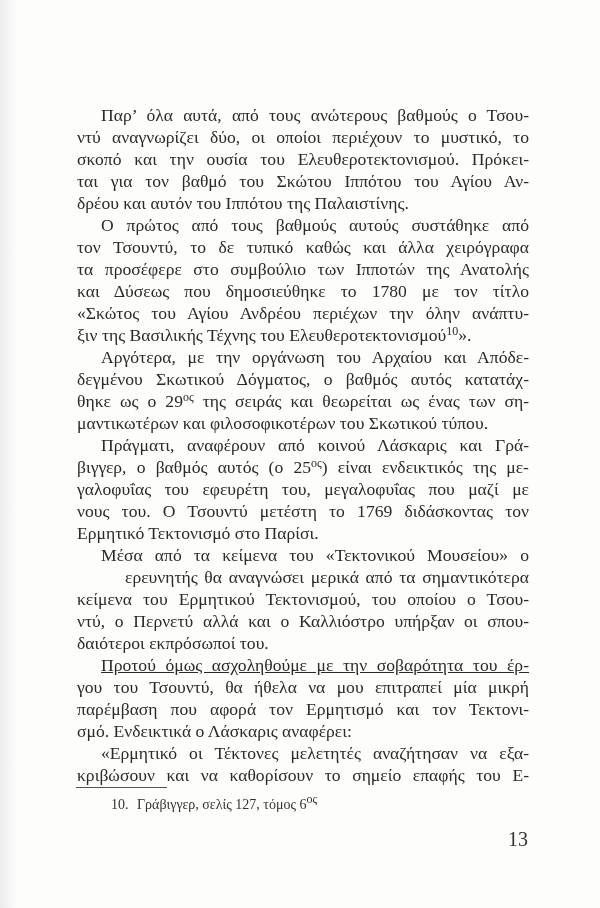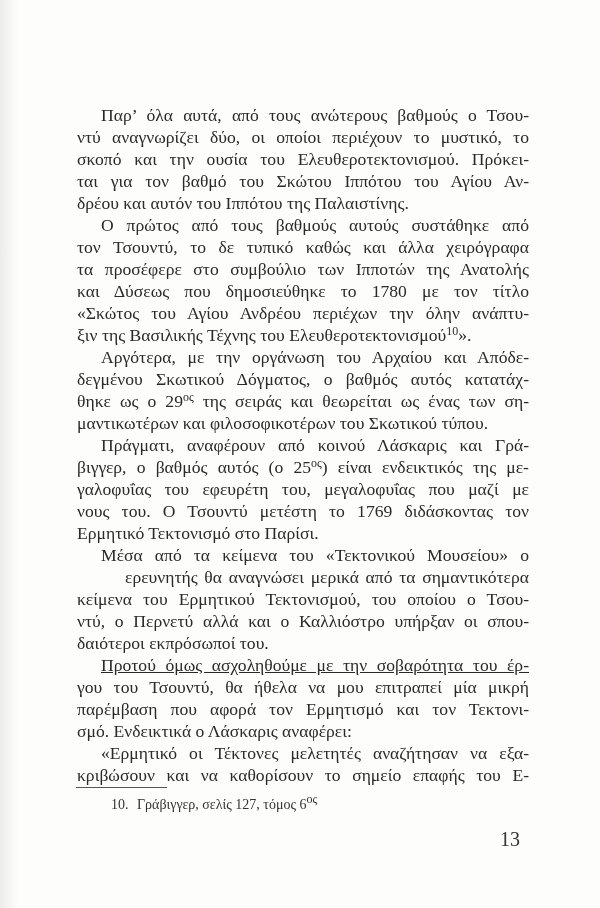--- a/index.html
+++ b/index.html
@@ -32,21 +32,21 @@
   .footnote-rule {
     position: absolute; left: 76px; top: 787px; width: 91px; height: 1px;
     background: #555;
   }
   .footnote {
     position: absolute; left: 78px; top: 796px;
     font-size: 14px; line-height: 18px; color: #333; margin-left: 33px;
   }
   .footnote .num { display: inline-block; width: 26px; }
   .page-number {
-    position: absolute; right: 80px; top: 828px;
+    position: absolute; right: 72px; top: 828px;
     font-size: 20px; color: #333;
   }
 </style>
 </head>
 <body>
 
 <div class="page-shade"></div>
 
 <div class="body-text">
 

